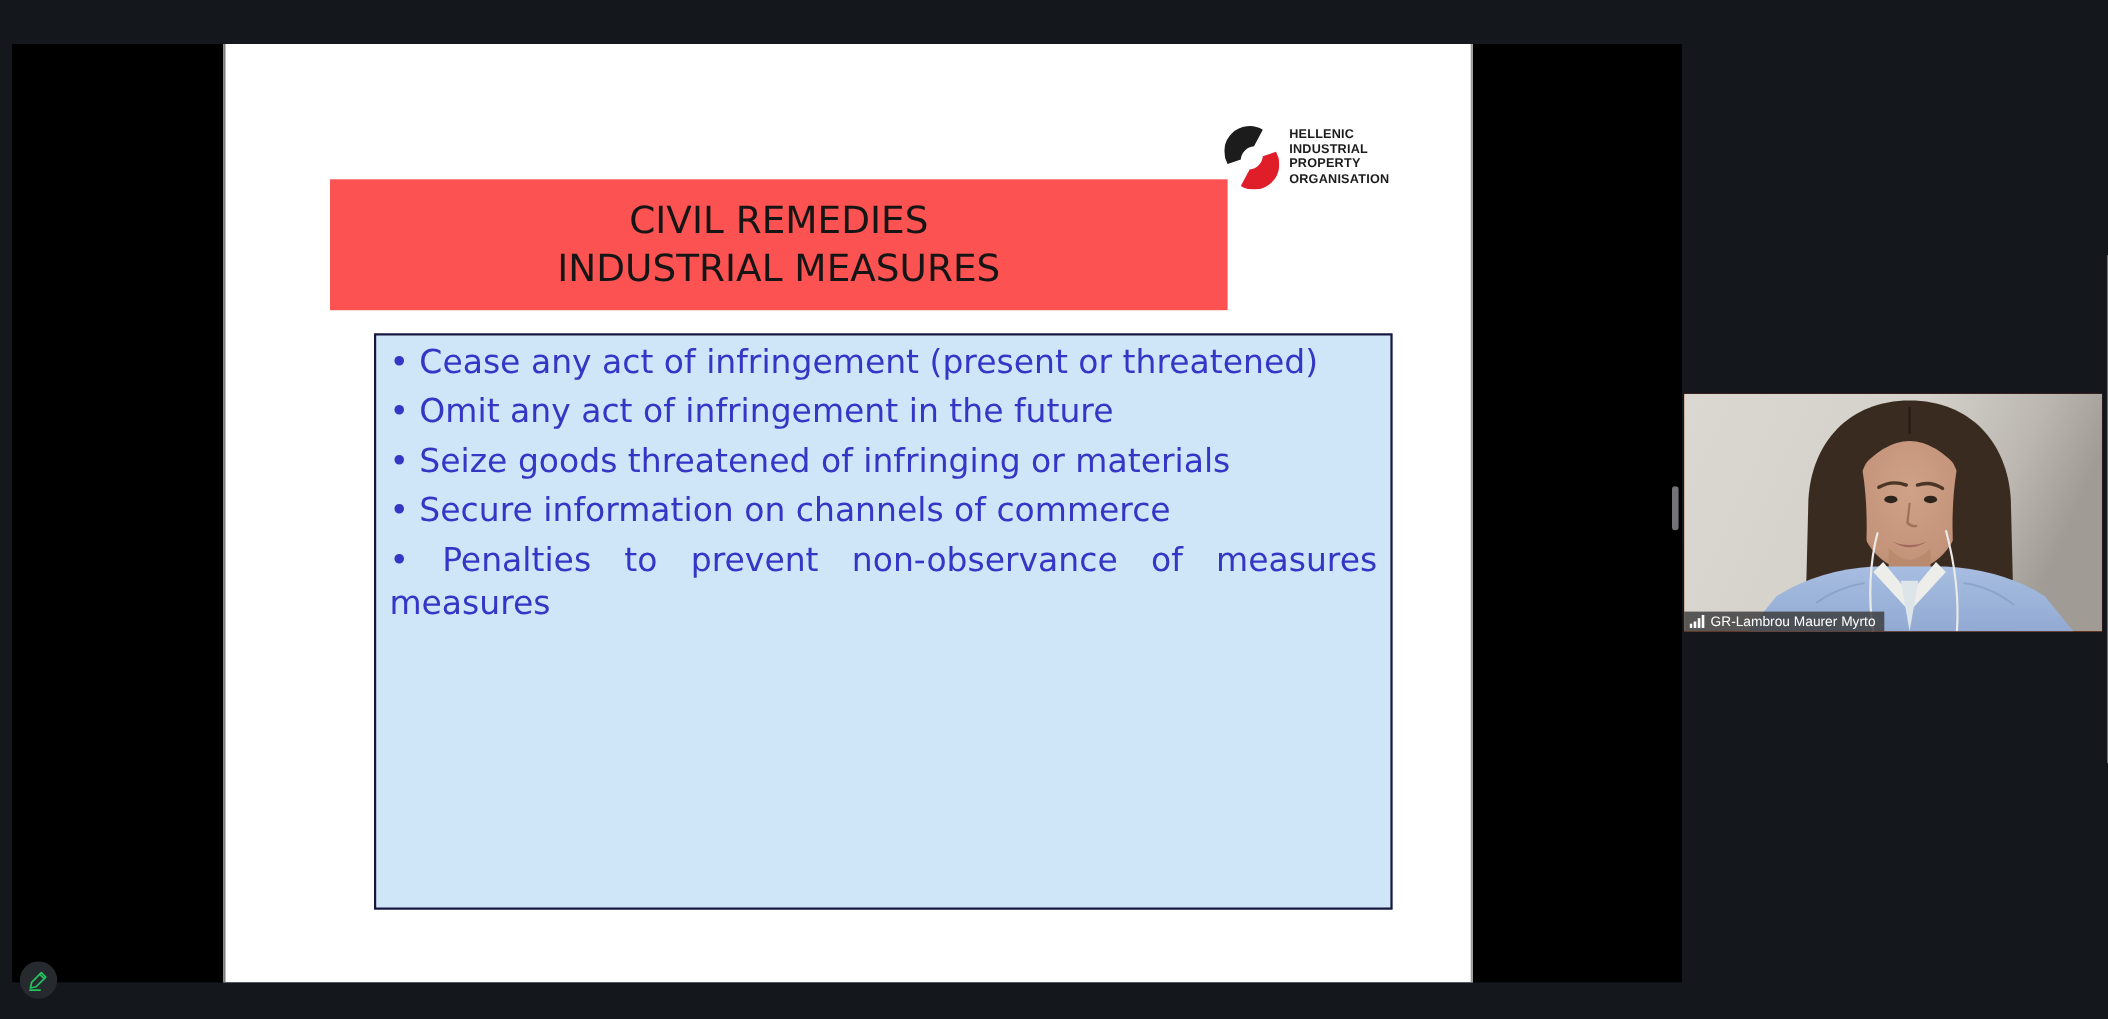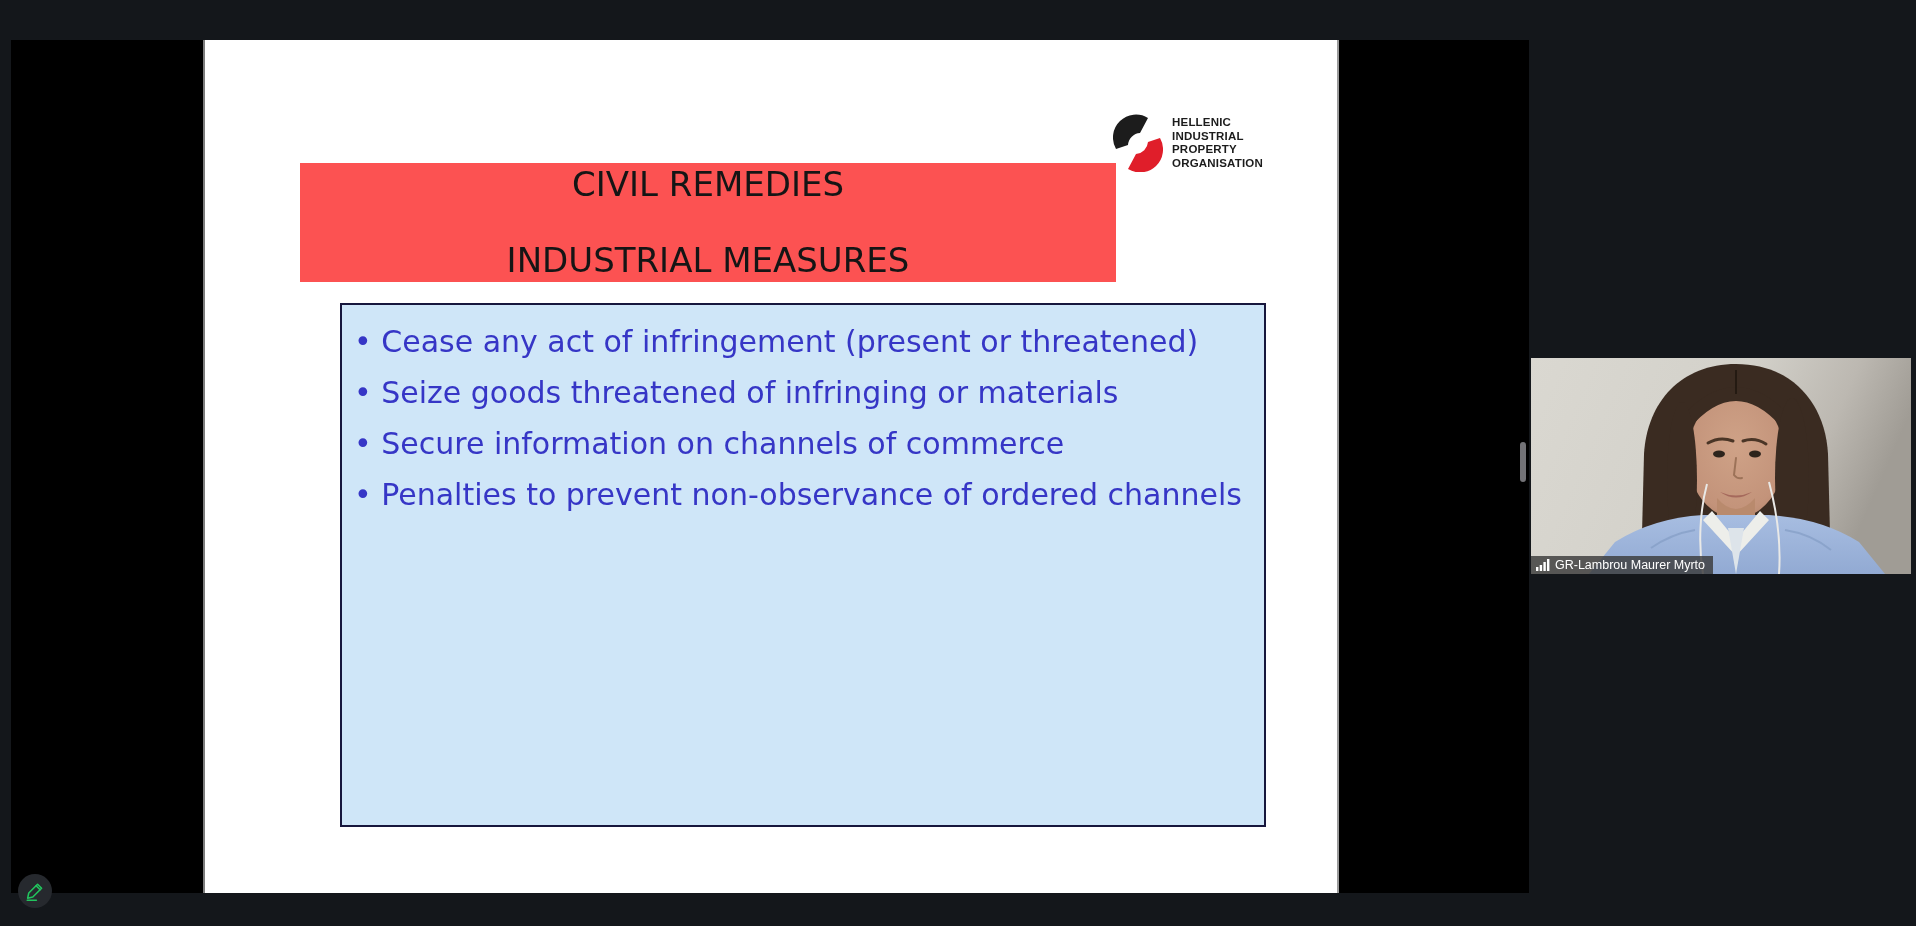--- a/index.html
+++ b/index.html
@@ -28,34 +28,34 @@
   .logo-text{
     margin-left:9px;margin-top:2px;
     font-size:11.5px;font-weight:bold;color:#1c1c1c;
     line-height:13.5px;letter-spacing:.2px;
   }
 
   
   .banner{
     position:absolute;left:95px;top:123px;width:816px;height:119px;
     background:#fc5252;color:#151515;
-    display:flex;flex-direction:column;justify-content:space-between;align-items:center;
+    display:flex;flex-direction:column;justify-content:center;align-items:center;
     font-family:"DejaVu Sans",sans-serif;
     font-size:34px;line-height:43px;letter-spacing:0;
   }
 
   
   .bullets{
     position:absolute;left:135px;top:263px;width:926px;height:524px;
     background:#cfe6f8;border:2px solid #17173d;box-sizing:border-box;
     padding:5px 12px 0 12px;
     font-family:"DejaVu Sans",sans-serif;
     color:#3636c6;font-size:30px;line-height:39px;
   }
-  .bullets p{margin:12px 0 6px 0;text-align:justify;}
+  .bullets p{margin:0 0 6px 0;text-align:justify;}
 
   
   .annotate-btn{
     position:absolute;left:18px;top:874px;width:34px;height:34px;
     border-radius:50%;border:none;background:#26292e;cursor:pointer;
     display:flex;align-items:center;justify-content:center;padding:0;
   }
   .annotate-btn svg{width:22px;height:22px;}
 
   
@@ -99,23 +99,24 @@
         </div>
       </div>
 
       <div class="banner">
         <div>CIVIL REMEDIES</div>
         <div>INDUSTRIAL MEASURES</div>
       </div>
 
       <div class="bullets">
         <p>• Cease any act of infringement (present or threatened)</p>
+        <p>• Omit any act of infringement in the future</p>
         <p>• Seize goods threatened of infringing or materials</p>
         <p>• Secure information on channels of commerce</p>
-        <p>• Penalties to prevent non-observance of ordered channels</p>
+        <p>• Penalties to prevent non-observance of measures measures</p>
       </div>
 
     </div>
   </div>
 
   <button class="annotate-btn">
     <svg viewBox="0 0 24 24">
       <g fill="none" stroke="#22c55e" stroke-width="1.7" stroke-linejoin="round" stroke-linecap="round">
         <path d="M14.8 4.6 l4.4 4.4 L9.6 18.6 l-5.6 1.2 1.2-5.6 Z"></path>
         <path d="M13.2 6.2 l4.4 4.4"></path>

